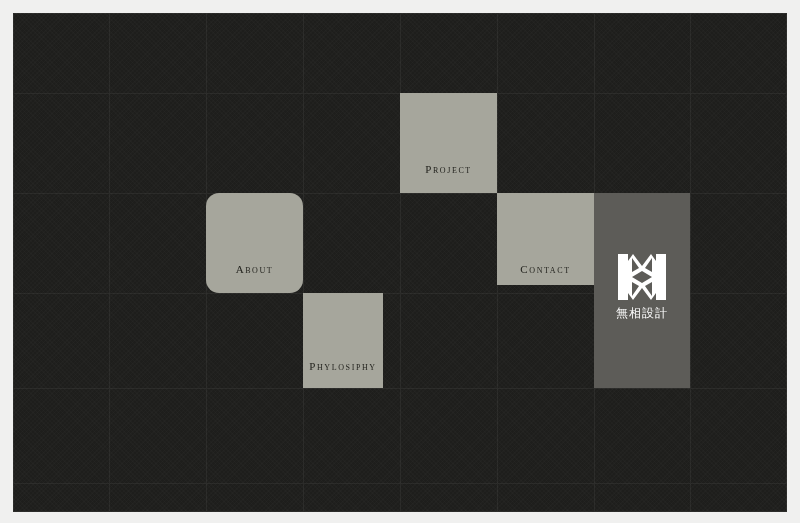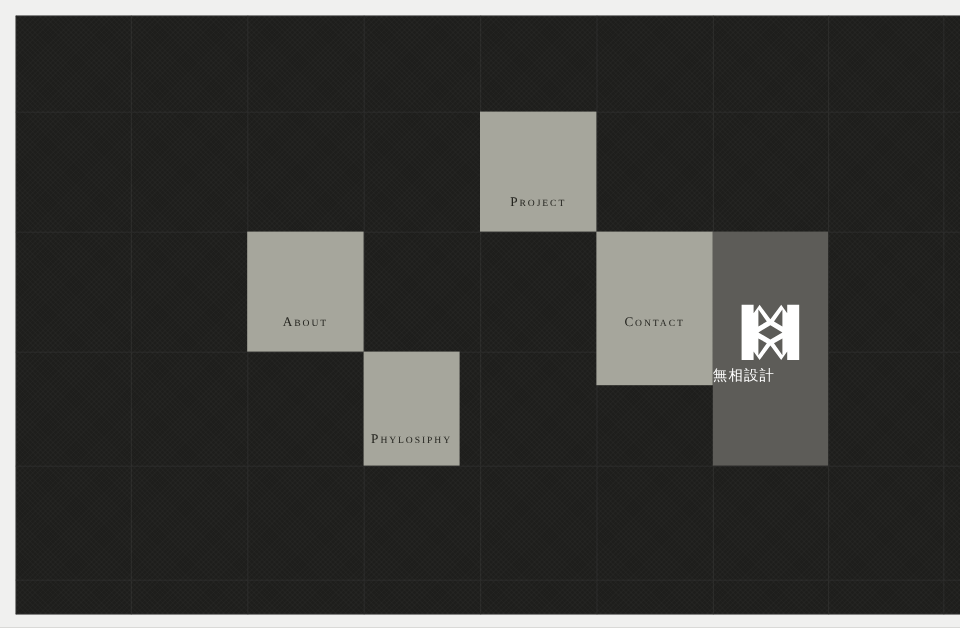--- a/index.html
+++ b/index.html
@@ -21,21 +21,20 @@
 
   
   #canvas {
     position: absolute;
     left: 13px;
     top: 13px;
     width: 774px;
     height: 499px;
     background: #1e1e1c;
     overflow: hidden;
-    padding-left: 14px;
   }
 
   
   #texture {
     position: absolute;
     left: 0; top: 0;
     width: 100%;
     height: 100%;
     background-image:
       repeating-linear-gradient(45deg,  rgba(255,255,255,0.016) 0px, rgba(255,255,255,0.016) 1px, rgba(0,0,0,0) 1px, rgba(0,0,0,0) 3px),
@@ -83,21 +82,21 @@
   #logo-panel {
     position: absolute;
     background: #5d5c58;
     box-sizing: border-box;
     cursor: pointer;
   }
   #logo-inner {
     position: absolute;
     left: 0;
     width: 100%;
-    text-align: left;
+    text-align: center;
   }
   #logo-mark {
     display: block;
     margin: 0 auto;
   }
   #logo-wordmark {
     display: block;
     margin-top: 5px;
     color: #ffffff;
     font-family: "DejaVu Sans", sans-serif;
@@ -132,24 +131,24 @@
         <div class="gridline-h" style="top: 470px;"></div>
         <div class="gridline-h" style="top: 498px;"></div>
       </div>
 
     <div id="texture"></div>
 
     <div id="tiles">
         <div class="tile" style="left: 387px; top: 80px; width: 97px; height: 100px;">
           <span class="tile-label" style="top: 70px;">Project</span>
         </div>
-        <div class="tile" style="left: 193px; top: 180px; width: 97px; height: 100px;">
+        <div class="tile" style="left: 193px; top: 180px; width: 97px; height: 100px; border-radius: 13px;">
           <span class="tile-label" style="top: 70px;">About</span>
         </div>
-        <div class="tile" style="left: 484px; top: 180px; width: 97px; height: 128px;">
+        <div class="tile" style="left: 484px; top: 180px; width: 97px; height: 92px;">
           <span class="tile-label" style="top: 70px;">Contact</span>
         </div>
         <div class="tile" style="left: 290px; top: 280px; width: 80px; height: 95px;">
           <span class="tile-label" style="top: 67px;">Phylosiphy</span>
         </div>
       </div>
 
     <div id="logo-panel" style="left: 581px; top: 180px; width: 96px; height: 195px;">
       <div id="logo-inner" style="top: 59px;">
         <svg id="logo-mark" width="52" height="50" viewBox="0 0 52 50" aria-hidden="true">

